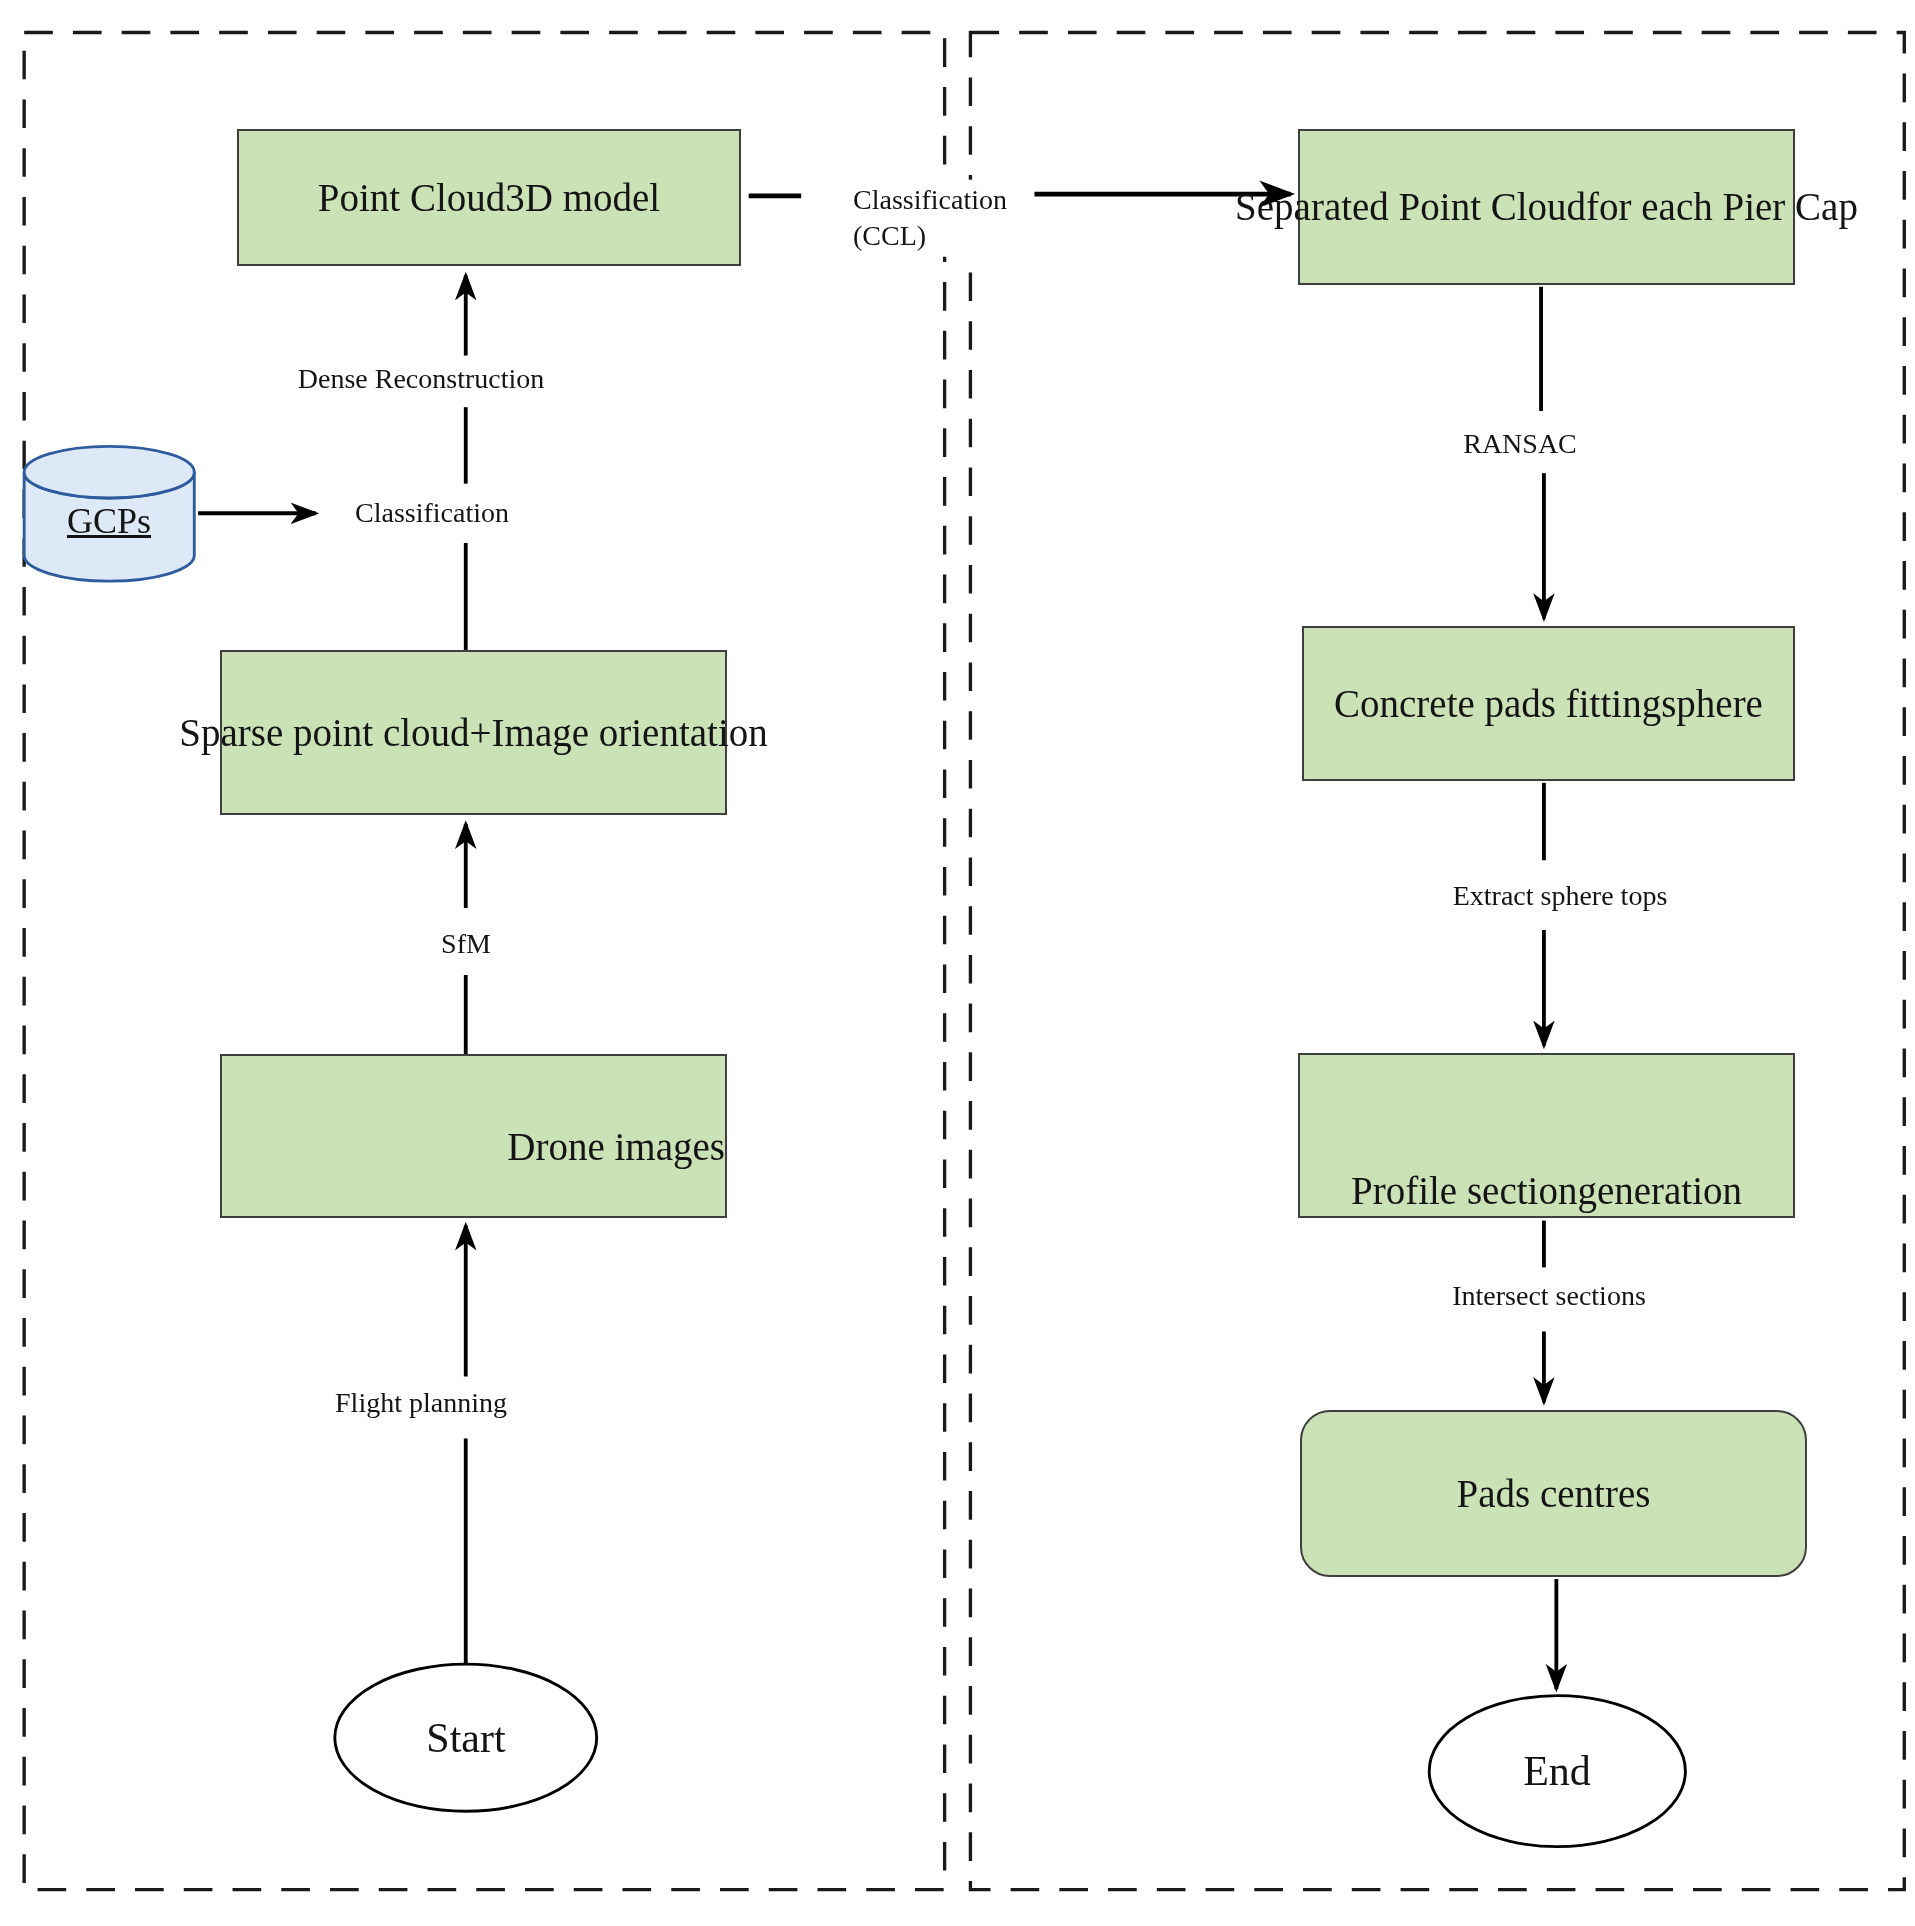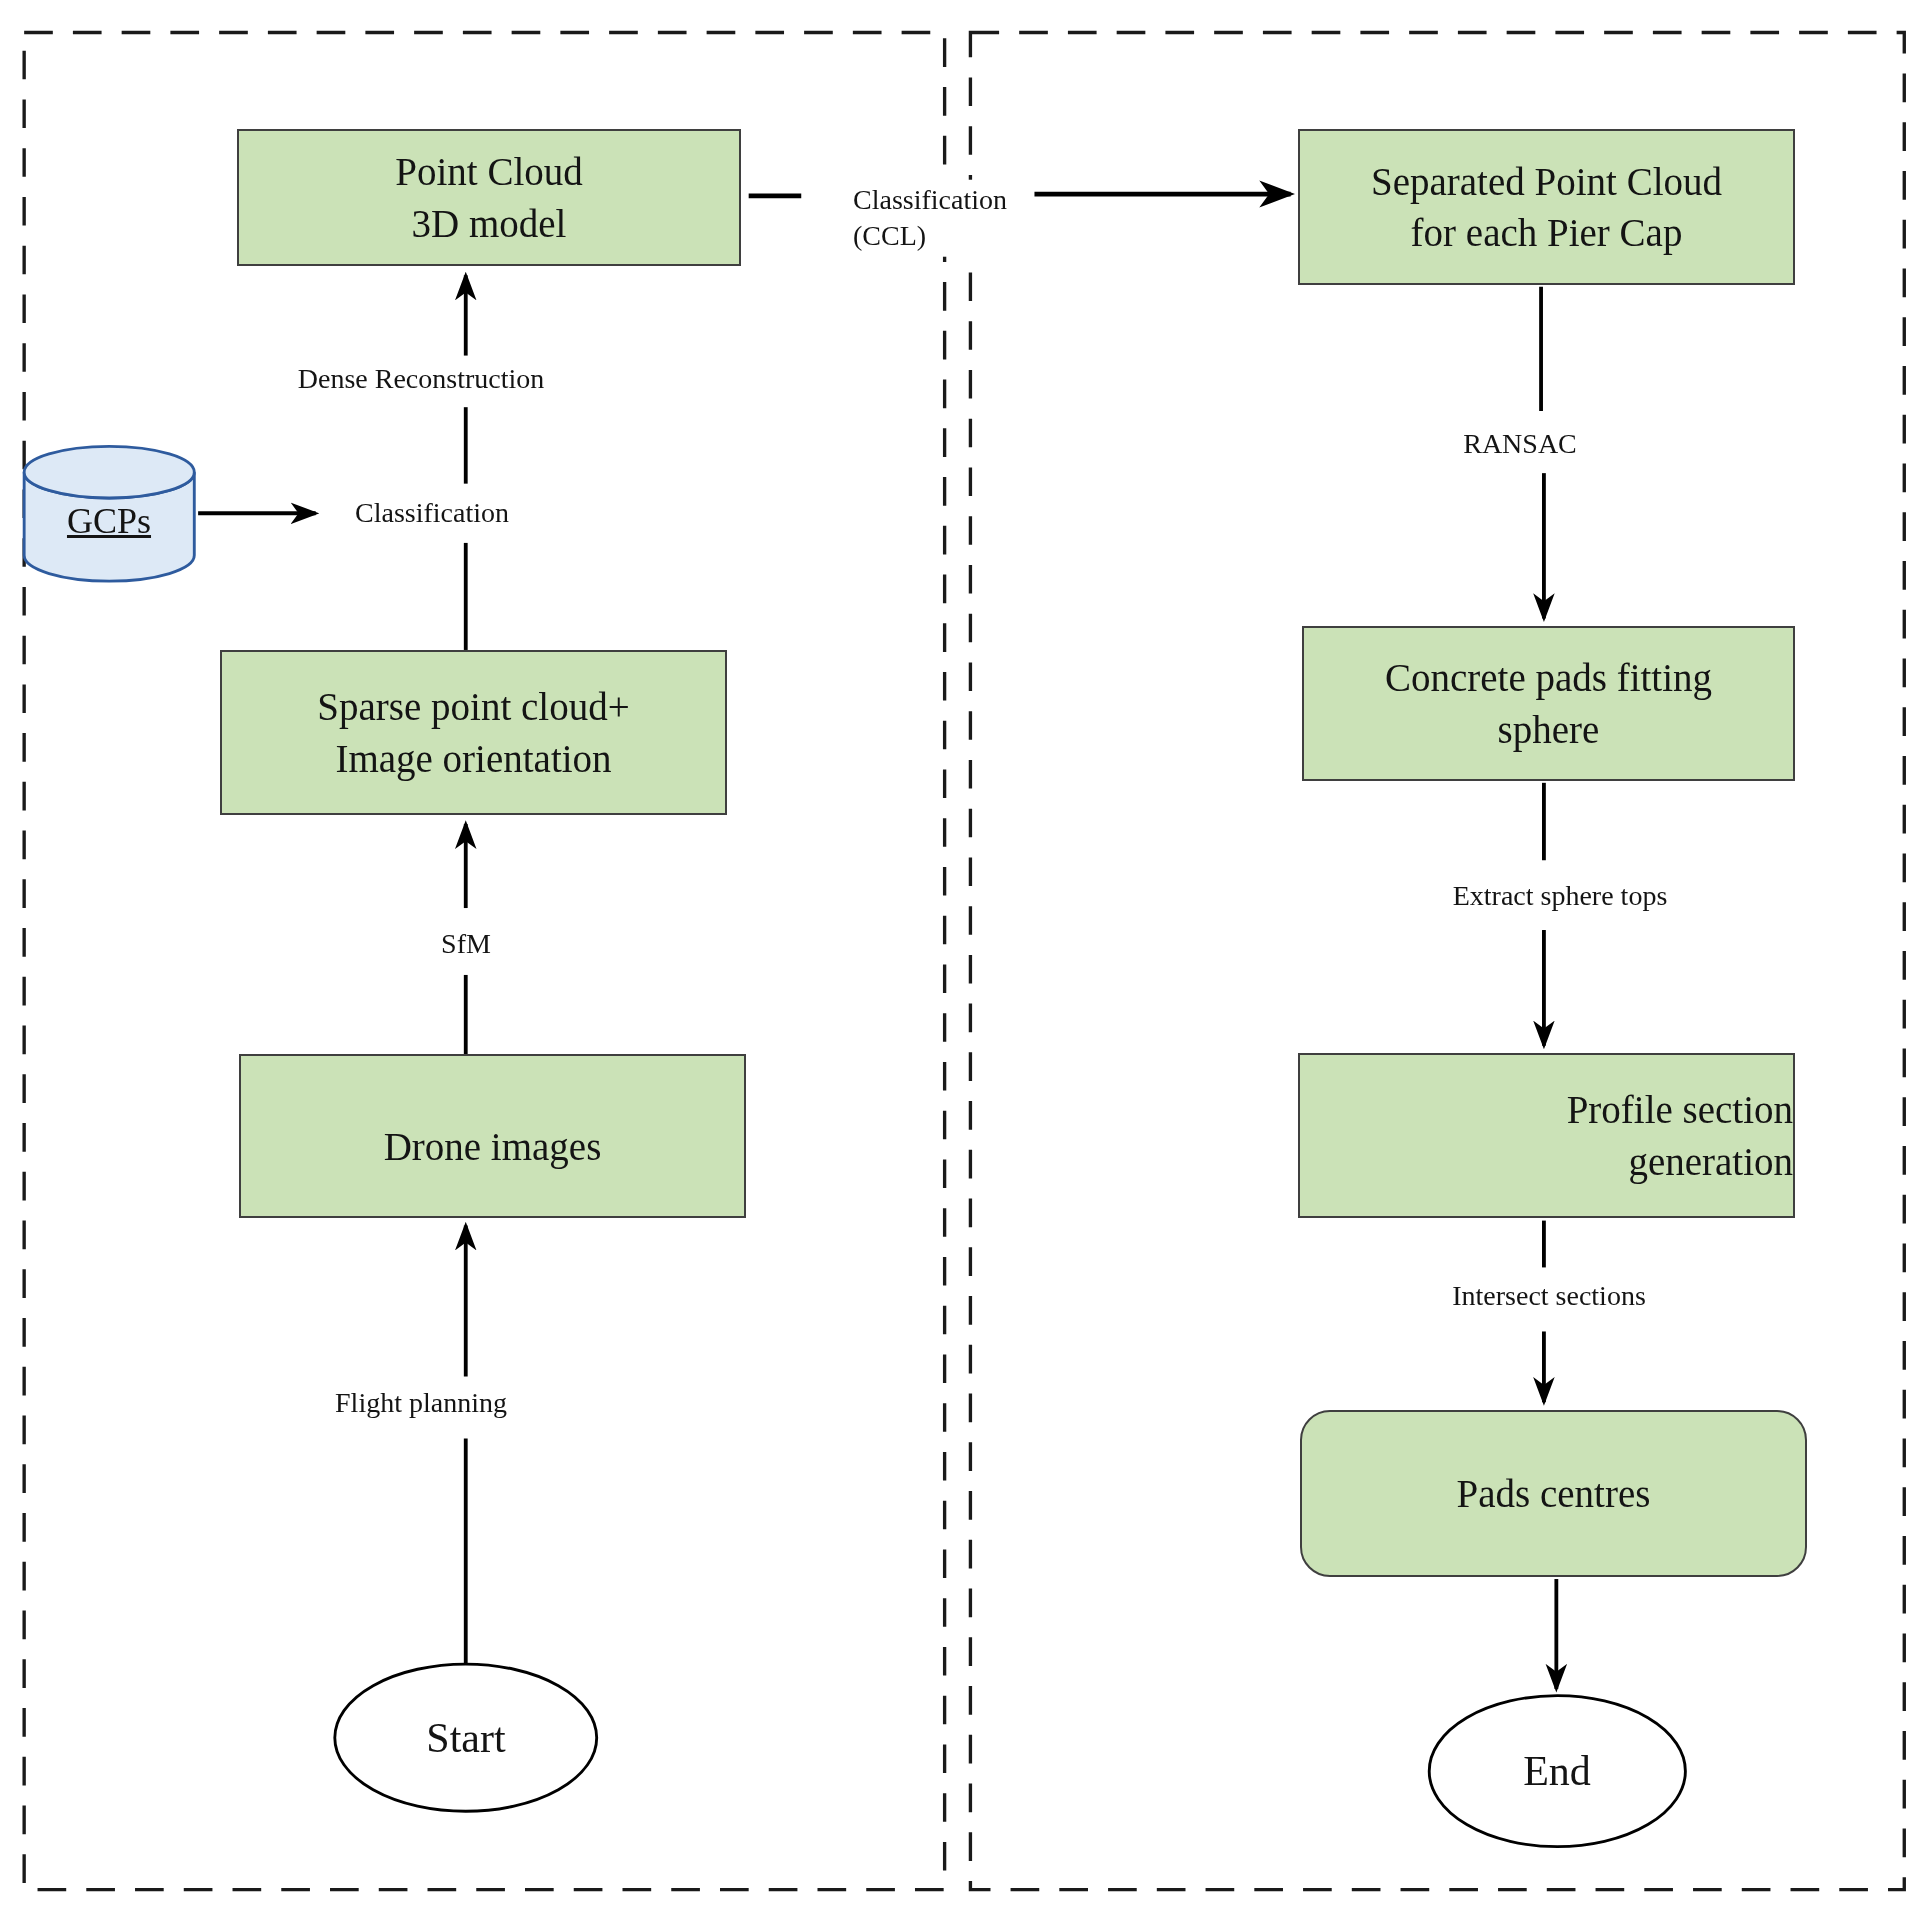--- a/index.html
+++ b/index.html
@@ -17,24 +17,24 @@
   .w4{stroke-width:4;}
   .w5{stroke-width:5;}
   #arrowhead path{fill:var(--line,#000);}
   .terminal{fill:#ffffff;stroke:var(--line,#000);stroke-width:3;}
   .cyl{fill:var(--cylinder-fill,#dde9f6);stroke:var(--cylinder-border,#2e5b9e);stroke-width:3;}
 
   .flow-box{
     position:absolute;z-index:2;box-sizing:border-box;
     background:var(--box-fill,#cbe2b7);
     border:2.9px solid var(--box-border,#3f3f3f);
-    display:flex;flex-direction:column;align-items:center;justify-content:center;
+    display:flex;flex-direction:row;align-items:center;justify-content:center;
     text-align:center;font-size:39px;line-height:1.32;color:var(--text,#141414);
   }
-  .flow-box.top-text{justify-content:center;padding-top:21px;margin-left:19px;}
+  .flow-box.top-text{justify-content:flex-end;padding-top:21px;}
   .box-line{display:block;white-space:nowrap;}
 
   .edge-label{
     position:absolute;z-index:3;transform:translate(-50%,-50%);
     background:var(--label-bg,#ffffff);
     padding:1.9px 11.5px;font-size:28px;line-height:1.3;
     text-align:left;white-space:nowrap;color:var(--text,#141414);
   }
   .terminal-label{
     position:absolute;z-index:3;transform:translate(-50%,-50%);

